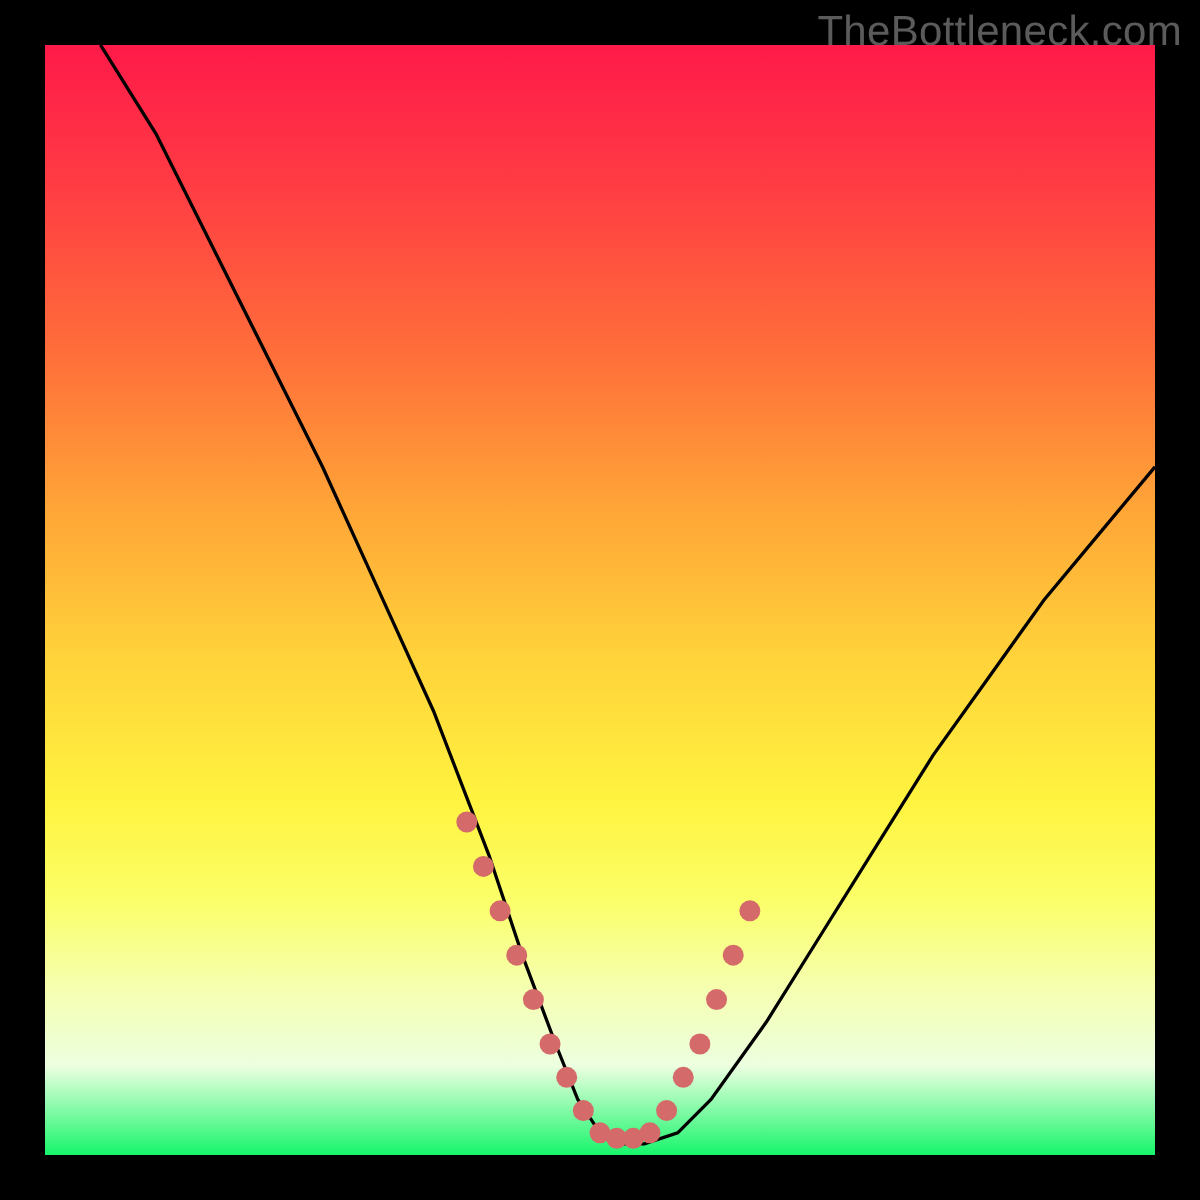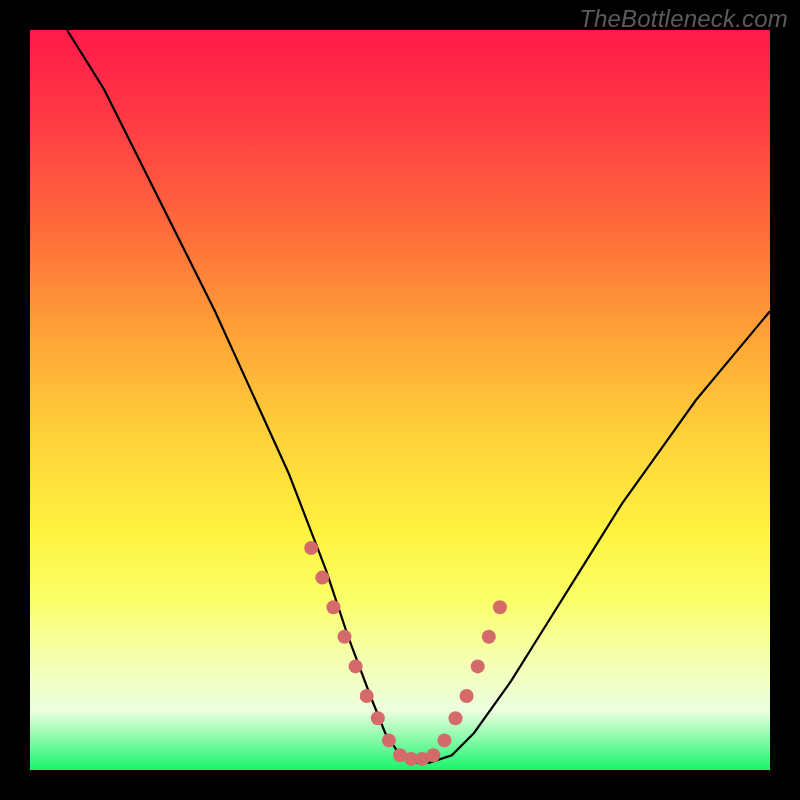--- a/index.html
+++ b/index.html
@@ -39,25 +39,24 @@
       #f5ffb0 85%,
       #ecffe0 92%,
       #17f56b 100%
     );
   }
   .watermark {
     position: absolute;
     top: 5px;
     right: 12px;
     color: #5b5b5b;
-    font-size: 24px;
+    font-size: 28px;
     font-weight: 500;
     letter-spacing: 0.2px;
     user-select: none;
-    font-style: italic;
   }
   svg.curve {
     position: absolute;
     inset: 0;
   }
 </style>
 </head>
 <body>
 
 <div class="frame">

